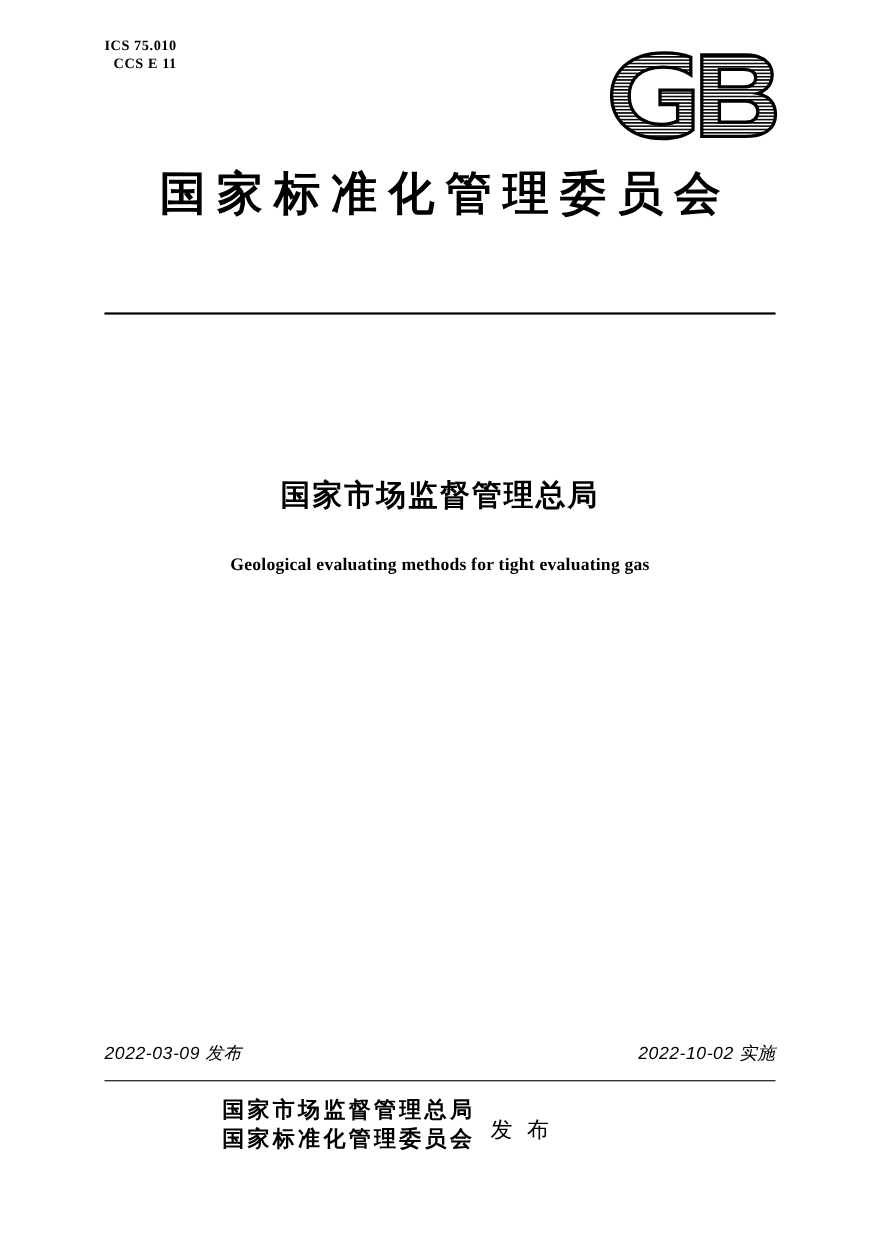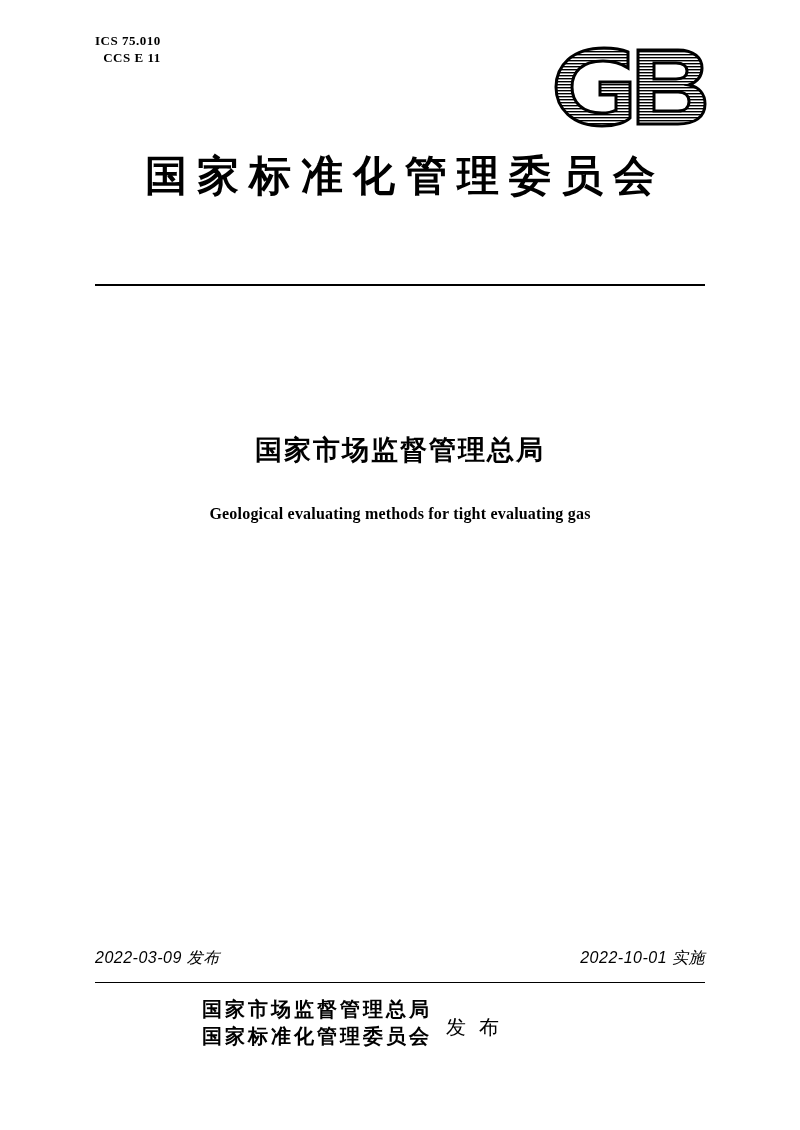--- a/index.html
+++ b/index.html
@@ -203,21 +203,21 @@
   <div class="std-title">国家标准化管理委员会</div>
 
 
   <div class="hr-main"></div>
 
   <div class="doc-title-cn">国家市场监督管理总局</div>
   <div class="doc-title-en">Geological evaluating methods for tight evaluating gas</div>
 
   <div class="dates">
     <div class="date-item">2022-03-09 发布</div>
-    <div class="date-item">2022-10-01 实施</div>
+    <div class="date-item">2022-10-02 实施</div>
   </div>
 
   <div class="hr-bottom"></div>
 
   <div class="issuer">
     <div class="issuer-names">
       <div>国家市场监督管理总局</div>
       <div>国家标准化管理委员会</div>
     </div>
     <div class="issuer-publish">发 布</div>

